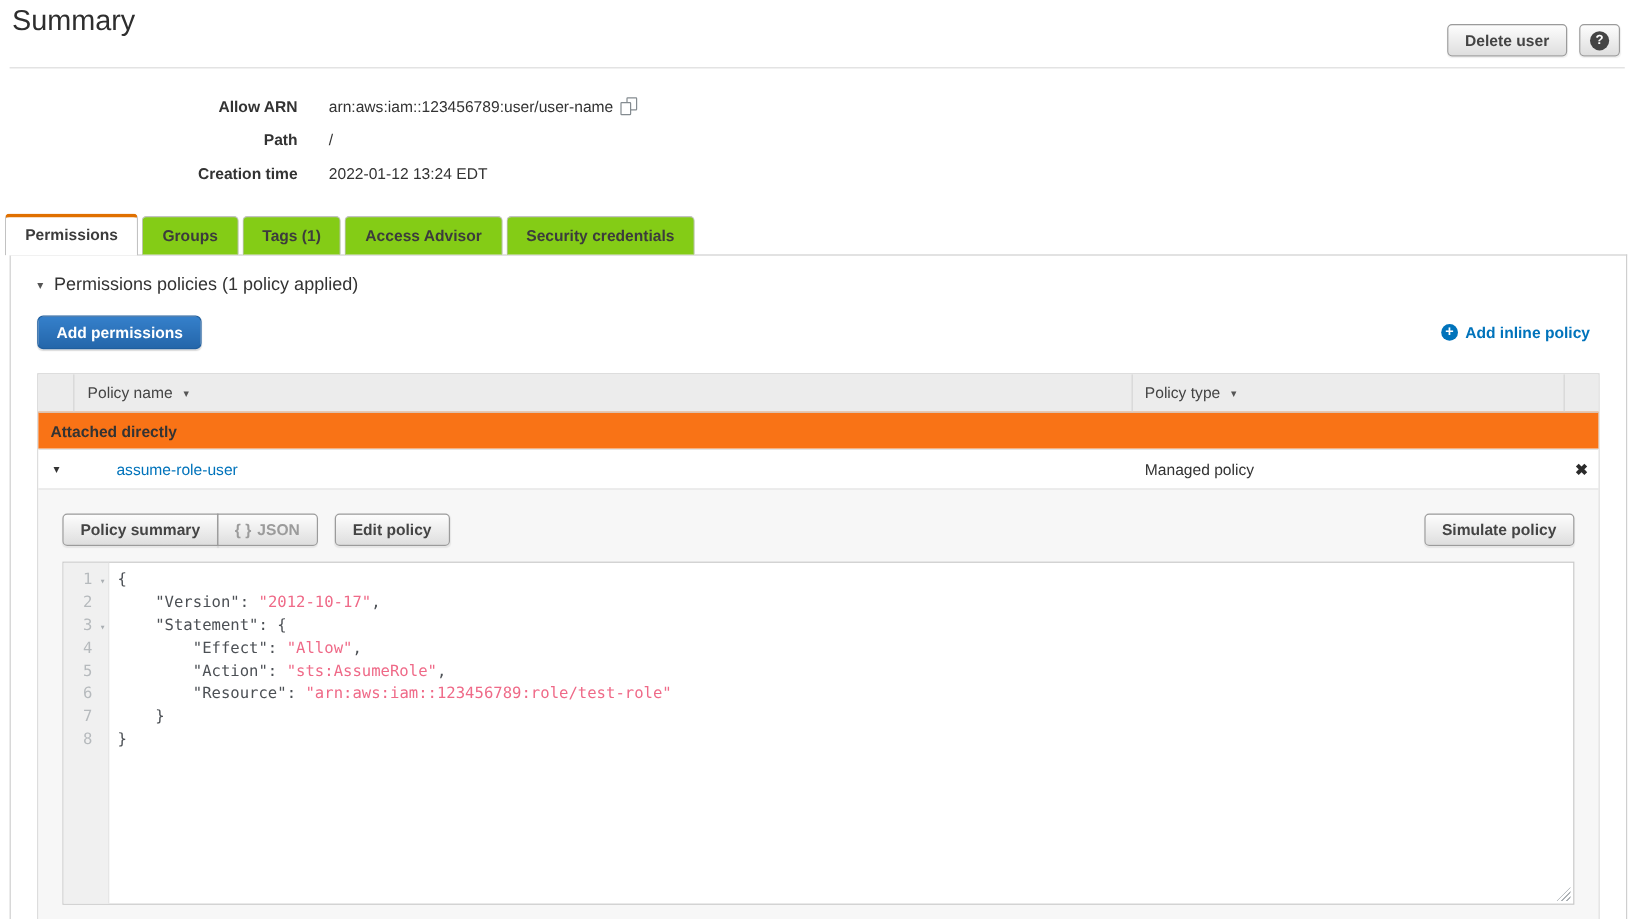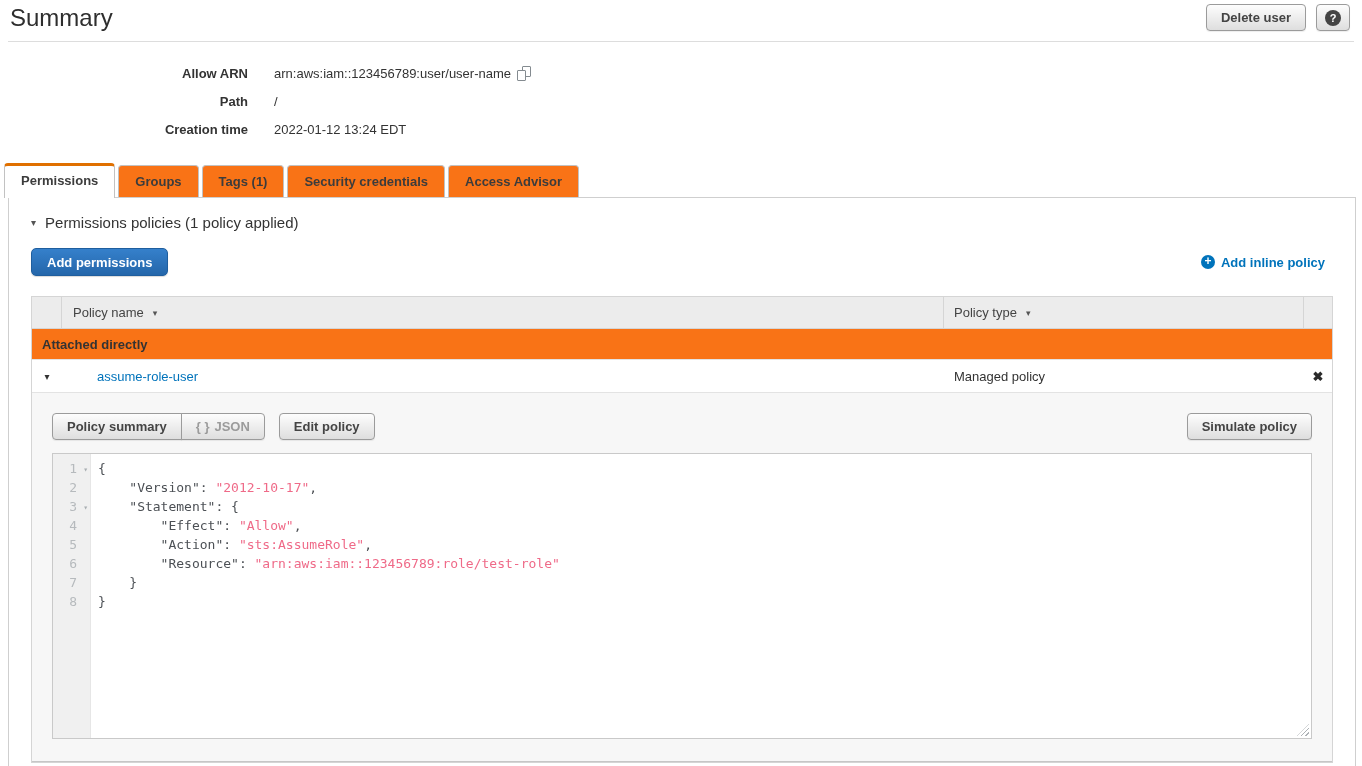--- a/index.html
+++ b/index.html
@@ -3,21 +3,21 @@
 <meta charset="utf-8">
 <style>
   * { margin:0; padding:0; box-sizing:border-box; }
   html,body { width:1362px; height:766px; background:#fff; overflow:hidden;
     font-family:"Liberation Sans", sans-serif; color:#333; }
   .page { position:relative; width:1362px; height:766px; }
 
   
   .hdr { display:flex; align-items:flex-start; justify-content:space-between; padding:4px 10px 0 10px; }
   .hdr h1 { font-size:24px; font-weight:500; color:#2e2e2e; }
-  .hdr-btns { display:flex; gap:10px; align-items:center; margin-top:0; margin-right:2px; }
+  .hdr-btns { display:flex; gap:10px; align-items:center; margin-top:16px; margin-right:2px; }
   .aws-btn { display:inline-flex; align-items:center; justify-content:center; height:27px; padding:0 14px;
     font-size:13px; font-weight:bold; color:#444; background:linear-gradient(#fdfdfd,#dedede);
     border:1px solid #9b9b9b; border-radius:4px; box-shadow:0 1px 1px rgba(0,0,0,.07); cursor:pointer; white-space:nowrap; }
   .help-btn { padding:0 8px; }
   .help-circle { display:inline-block; width:16px; height:16px; border-radius:50%; background:#444;
     color:#fff; font-size:11px; font-weight:bold; line-height:16px; text-align:center; }
   .hdr-rule { margin:9px 8px 0 8px; border-bottom:1px solid #ddd; }
 
   
   .details { margin-top:17px; font-size:13px; }
@@ -25,21 +25,21 @@
   .dlabel { width:248px; text-align:right; font-weight:bold; color:#333; }
   .dvalue { margin-left:26px; display:flex; align-items:center; gap:6px; }
   .copy-icon { position:relative; width:14px; height:15px; display:inline-block; cursor:pointer; }
   .copy-icon i { position:absolute; width:9px; height:11px; border:1px solid #848b90; background:#fff; border-radius:1px; }
   .copy-icon i.back { right:0; top:0; }
   .copy-icon i.front { left:0; bottom:0; }
 
   
   .tabs { display:flex; align-items:flex-end; margin:20px 6px 0 4px; position:relative; z-index:2; }
   .tab { margin-right:3px; padding:8px 16px; font-size:13px; font-weight:bold; color:#3c3c3c;
-    background:#f97316; border:1px solid #c2c2c2; border-bottom:none; border-radius:4px 4px 0 0; cursor:pointer; white-space:nowrap; }
+    background:#84cc16; border:1px solid #c2c2c2; border-bottom:none; border-radius:4px 4px 0 0; cursor:pointer; white-space:nowrap; }
   .tab.active { background:#fff; border-top:3px solid #e07000; padding-top:7px; padding-bottom:10px;
     margin-bottom:-1px; }
 
   
   .panel { margin:0 6px 0 8px; border:1px solid #cfcfcf; border-bottom:none; height:573px;
     background:#fff; position:relative; z-index:1; }
   .panel-inner { padding:16px 22px 0 22px; }
 
   .section-head { display:flex; align-items:center; gap:9px; font-size:15px; color:#333; cursor:pointer; }
   .caret { font-size:10px; color:#555; }
@@ -131,22 +131,22 @@
       <div class="dvalue">
           <span>2022-01-12 13:24 EDT</span>
         </div>
     </div>
   </div>
 
   <div class="tabs">
     <div class="tab active">Permissions</div>
     <div class="tab">Groups</div>
     <div class="tab">Tags (1)</div>
+    <div class="tab">Access Advisor</div>
     <div class="tab">Security credentials</div>
-    <div class="tab">Access Advisor</div>
   </div>
 
   <div class="panel">
     <div class="panel-inner">
 
       <div class="section-head">
         <span class="caret">▾</span>
         <span>Permissions policies (1 policy applied)</span>
       </div>
 

